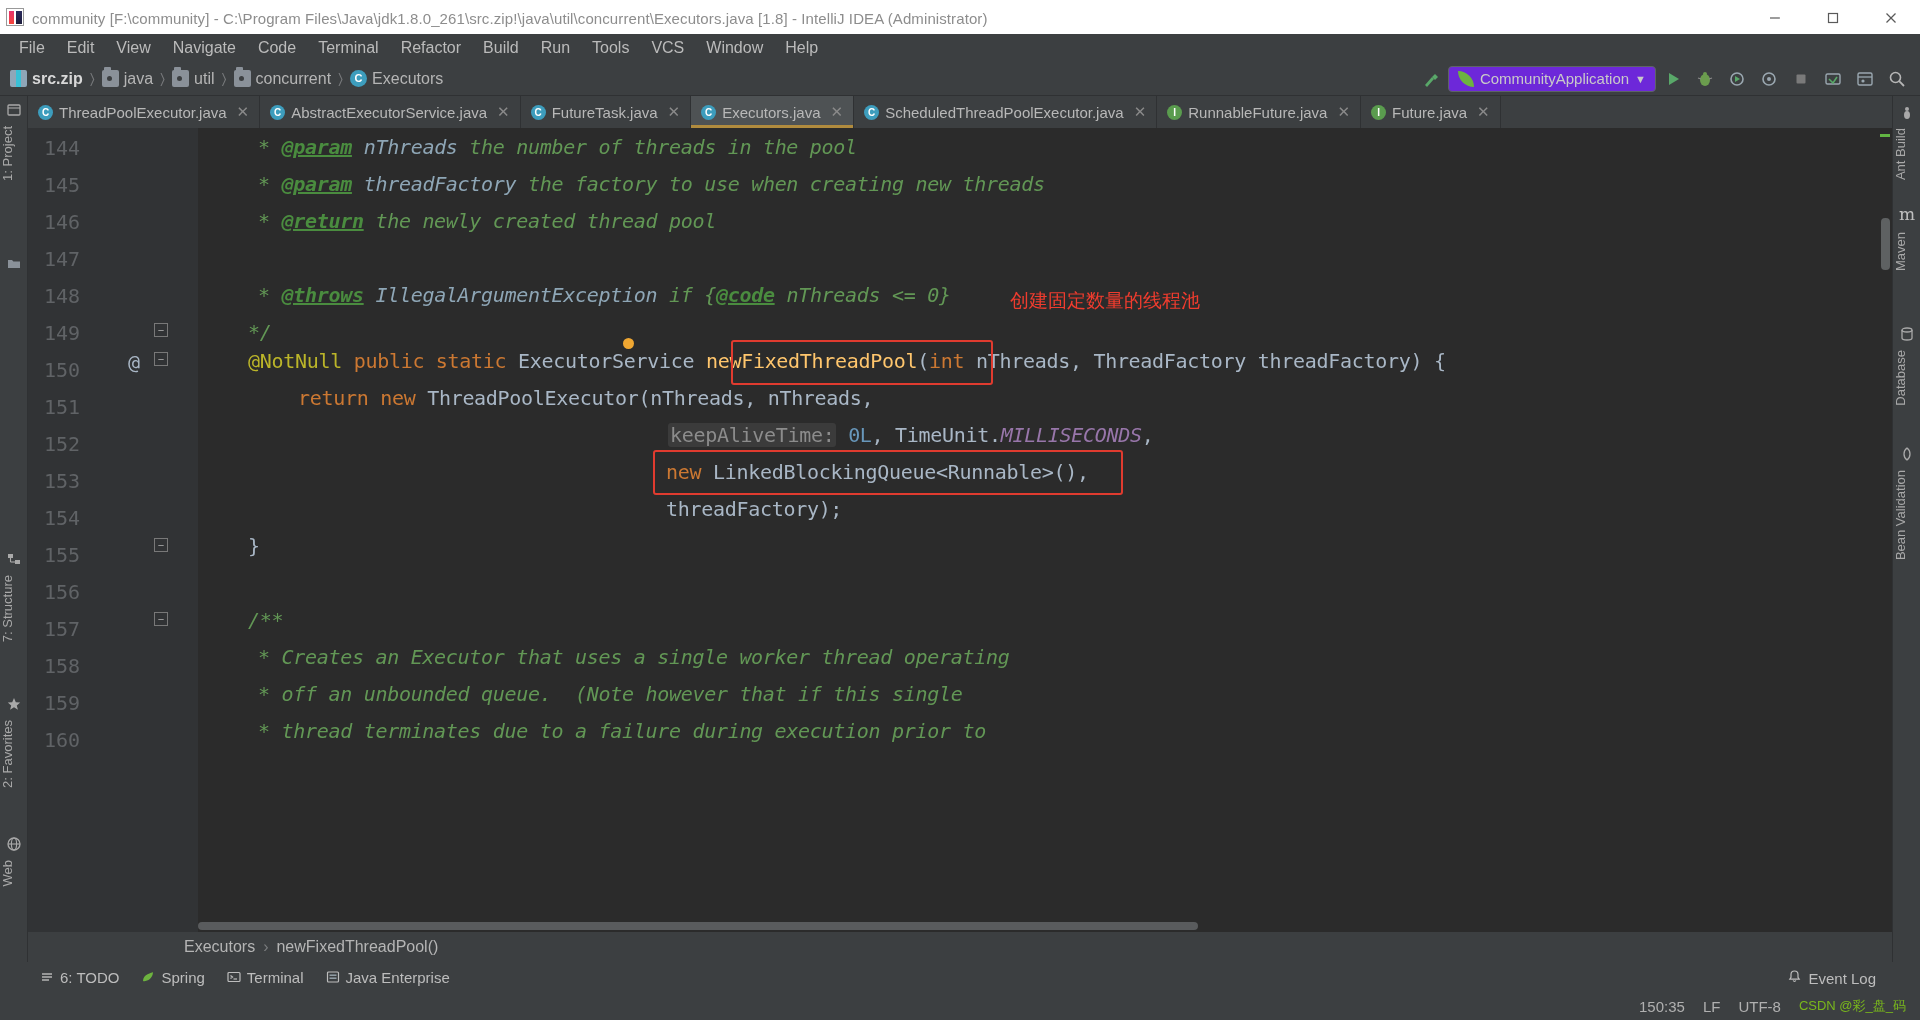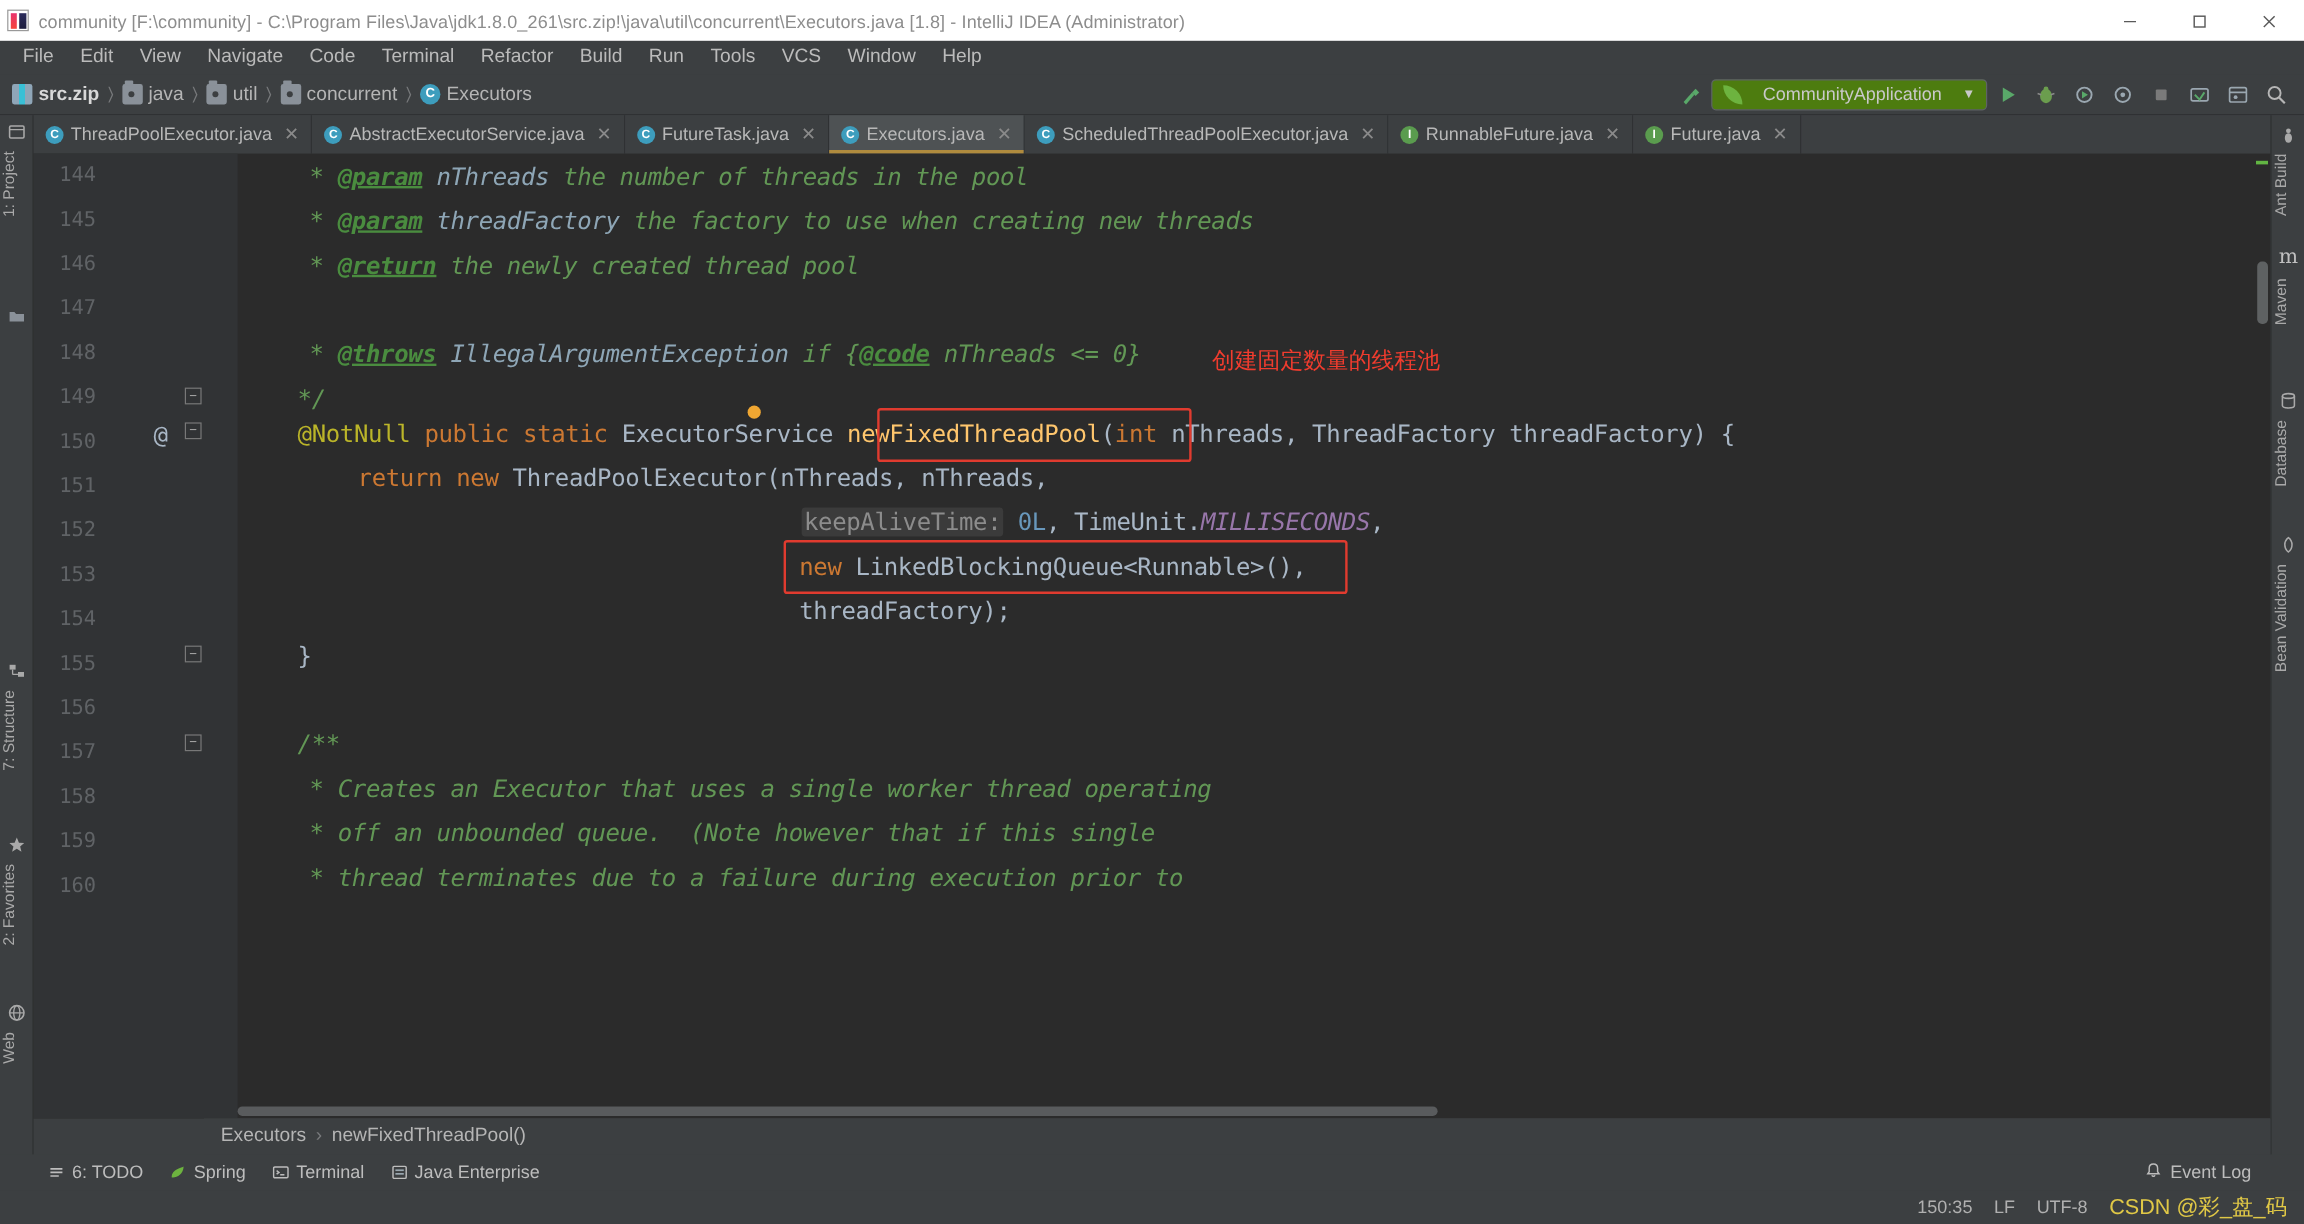--- a/index.html
+++ b/index.html
@@ -71,22 +71,22 @@
   .ico-folder::after {
     content:""; position:absolute; left:5px; top:6px; width:5px; height:5px;
     background:#3c3f41; border-radius:50%;
   }
   .ico-class {
     background: #3d9dbd; border-radius: 50%; color: #fff; font-size: 11px;
     text-align: center; line-height: 17px; font-weight: bold;
   }
   .nav-right { margin-left: auto; display: flex; align-items: center; padding-right: 8px; gap: 2px; }
   .run-config {
-    display: flex; align-items: center; gap: 17px; border: 1px solid #5e6366;
-    border-radius: 4px; padding: 3px 9px; height: 26px; background: #4d7c0f;
+    display: flex; align-items: center; gap: 6px; border: 1px solid #5e6366;
+    border-radius: 4px; padding: 3px 9px; height: 26px; background: #6d28d9;
     font-size: 15px; color: #c9c9c9;
   }
   .spring-leaf { width: 16px; height: 16px; position: relative; }
   .spring-leaf::before {
     content:""; position:absolute; inset:0; background:#6db33f;
     border-radius: 0 100% 0 100%;
   }
   .tbtn { width: 30px; height: 28px; display: flex; align-items:center; justify-content:center; }
 
   
@@ -131,21 +131,21 @@
   .editor {
     position: absolute; top: 128px; left: 28px; right: 28px; bottom: 88px;
     background: #2b2b2b; overflow: hidden;
   }
   .gutter {
     position: absolute; top: 0; left: 0; width: 170px; height: 100%;
     background: #313335;
   }
   .gutter .ln {
     position: absolute; right: 118px; width: 60px; text-align: right;
-    color: #606366; font-size: 17px;
+    color: #606366; font-size: 20px;
     font-family: "DejaVu Sans Mono", "Liberation Mono", monospace;
   }
   .fold {
     position: absolute; left: 126px; width: 14px; height: 14px;
     border: 1px solid #787878; color: #b0b0b0; font-size: 11px; line-height: 12px;
     text-align: center; background: #313335;
   }
   .annot-at {
     position: absolute; left: 100px; color: #a9b7c6; font-size: 20px;
     font-family: "DejaVu Sans Mono", monospace;
@@ -206,21 +206,21 @@
   .bbtn { display: flex; align-items: center; gap: 6px; font-size: 15px; color: #bdbdbd; }
   .bbtn .sq { width: 14px; height: 14px; flex: 0 0 auto; }
 
   
   .statusbar {
     position: absolute; left: 0; right: 0; bottom: 0; height: 28px;
     background: #3c3f41; display: flex; align-items: center; color: #b0b0b0; font-size: 15px;
   }
   .sb-right { margin-left: auto; display: flex; align-items: center; gap: 18px; padding-right: 14px; }
   .evt { display: flex; align-items: center; gap: 6px; }
-  .watermark { color: #fde047; font-size: 18px; opacity: .85; }
+  .watermark { color: #84cc16; font-size: 13px; opacity: .85; }
 </style>
 </head>
 <body>
 
 <div id="app">
 
   <div class="titlebar">
     <div class="tb-icon">
         <span class="ij"></span>
       </div>

